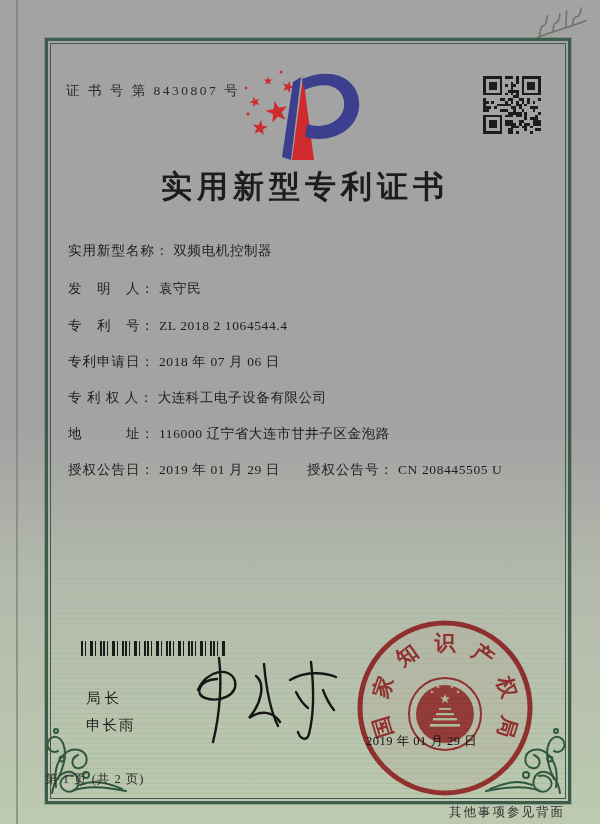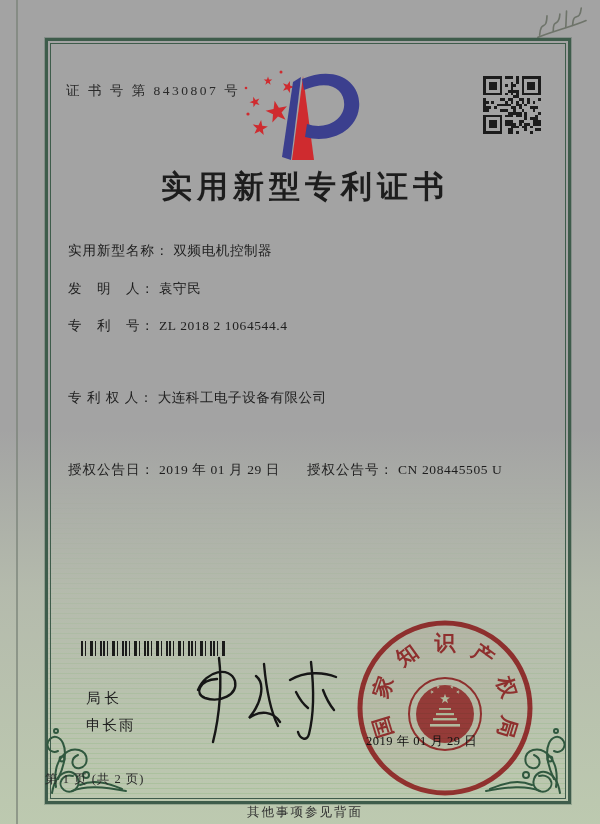--- a/index.html
+++ b/index.html
@@ -37,21 +37,21 @@
       #1b1b1b 4px 5px, rgba(0,0,0,0) 5px 9px,
       #1b1b1b 9px 12px, rgba(0,0,0,0) 12px 14px,
       #1b1b1b 14px 15px, rgba(0,0,0,0) 15px 19px,
       #1b1b1b 19px 21px, rgba(0,0,0,0) 21px 22px);}
   .signer-title{position:absolute;left:86px;top:689px;font-size:14.5px;letter-spacing:4px;color:#222;}
   .signer-name{position:absolute;left:86px;top:716px;font-size:14.5px;letter-spacing:2px;color:#222;}
   .signature{position:absolute;left:172px;top:650px;width:178px;height:102px;}
   .seal{position:absolute;left:352px;top:615px;width:186px;height:186px;mix-blend-mode:multiply;opacity:.95;}
   .seal-date{position:absolute;left:366px;top:733px;font-size:12.5px;letter-spacing:.5px;color:#111;z-index:5;}
   .page-info{position:absolute;left:45px;top:771px;width:520px;text-align:left;font-size:12.5px;letter-spacing:1px;color:#2a2a2a;}
-  .back-note{position:absolute;left:45px;top:804px;width:520px;text-align:center;font-size:12.5px;letter-spacing:2px;color:#2f2f2f;}
+  .back-note{position:absolute;left:45px;top:804px;width:520px;text-align:right;font-size:12.5px;letter-spacing:2px;color:#2f2f2f;}
   .flourish{position:absolute;width:86px;height:110px;}
   .flourish.bl{left:46px;top:687px;}
   .flourish.br{left:480px;top:687px;transform:scaleX(-1);}
   .scribble{position:absolute;left:532px;top:4px;width:58px;height:36px;}
 </style>
 </head>
 <body>
 
 <div class="page">
   <div class="tint"></div>
@@ -336,21 +336,23 @@
       <rect x="10" y="20" width="1" height="1" fill="#1c1c1c"></rect>
       <rect x="12" y="20" width="1" height="1" fill="#1c1c1c"></rect>
       <rect x="17" y="20" width="1" height="1" fill="#1c1c1c"></rect>
     </svg>
 
   <div class="title">实用新型专利证书</div>
 
   <div class="row" style="top:242px"><span class="lbl">实用新型名称：</span><span class="val">双频电机控制器</span></div>
   <div class="row" style="top:280px"><span class="lbl">发　明　人：</span><span class="val">袁守民</span></div>
   <div class="row" style="top:317px"><span class="lbl">专　利　号：</span><span class="val">ZL 2018 2 1064544.4</span></div>
+  <div class="row" style="top:353px"><span class="lbl">专利申请日：</span><span class="val">2018 年 07 月 06 日</span></div>
   <div class="row" style="top:389px"><span class="lbl">专 利 权 人：</span><span class="val">大连科工电子设备有限公司</span></div>
+  <div class="row" style="top:425px"><span class="lbl">地　　　址：</span><span class="val">116000 辽宁省大连市甘井子区金泡路</span></div>
   <div class="row" style="top:461px">
     <span class="lbl">授权公告日：</span><span class="val">2019 年 01 月 29 日</span>
     <span class="g2"><span class="lbl">授权公告号：</span><span class="val">CN 208445505 U</span></span>
   </div>
 
   <div class="body-text">
   </div>
 
   <div class="barcode"></div>
 

